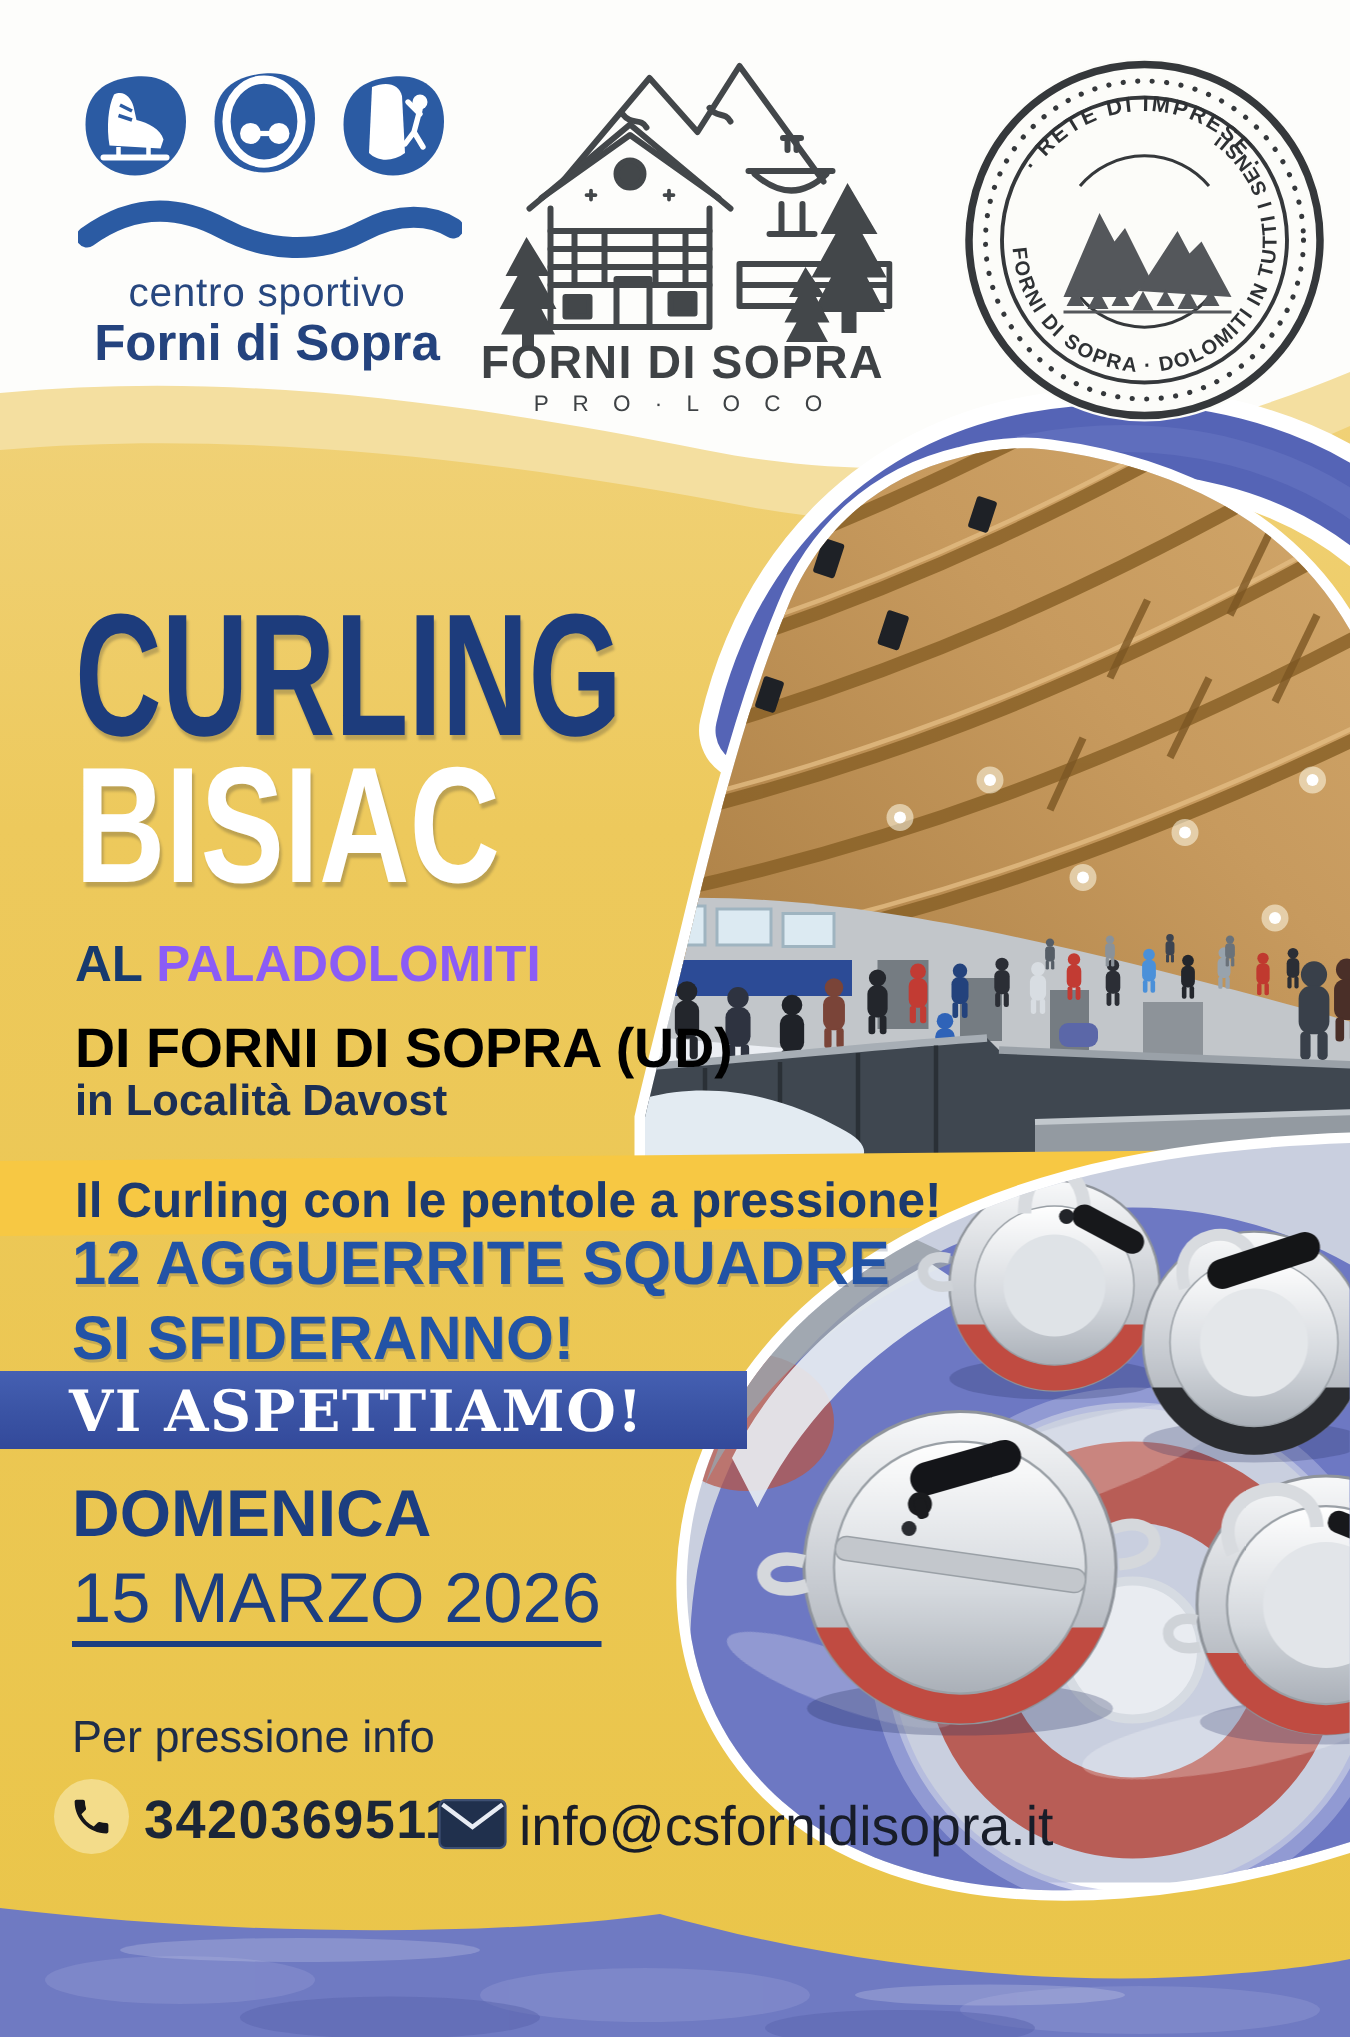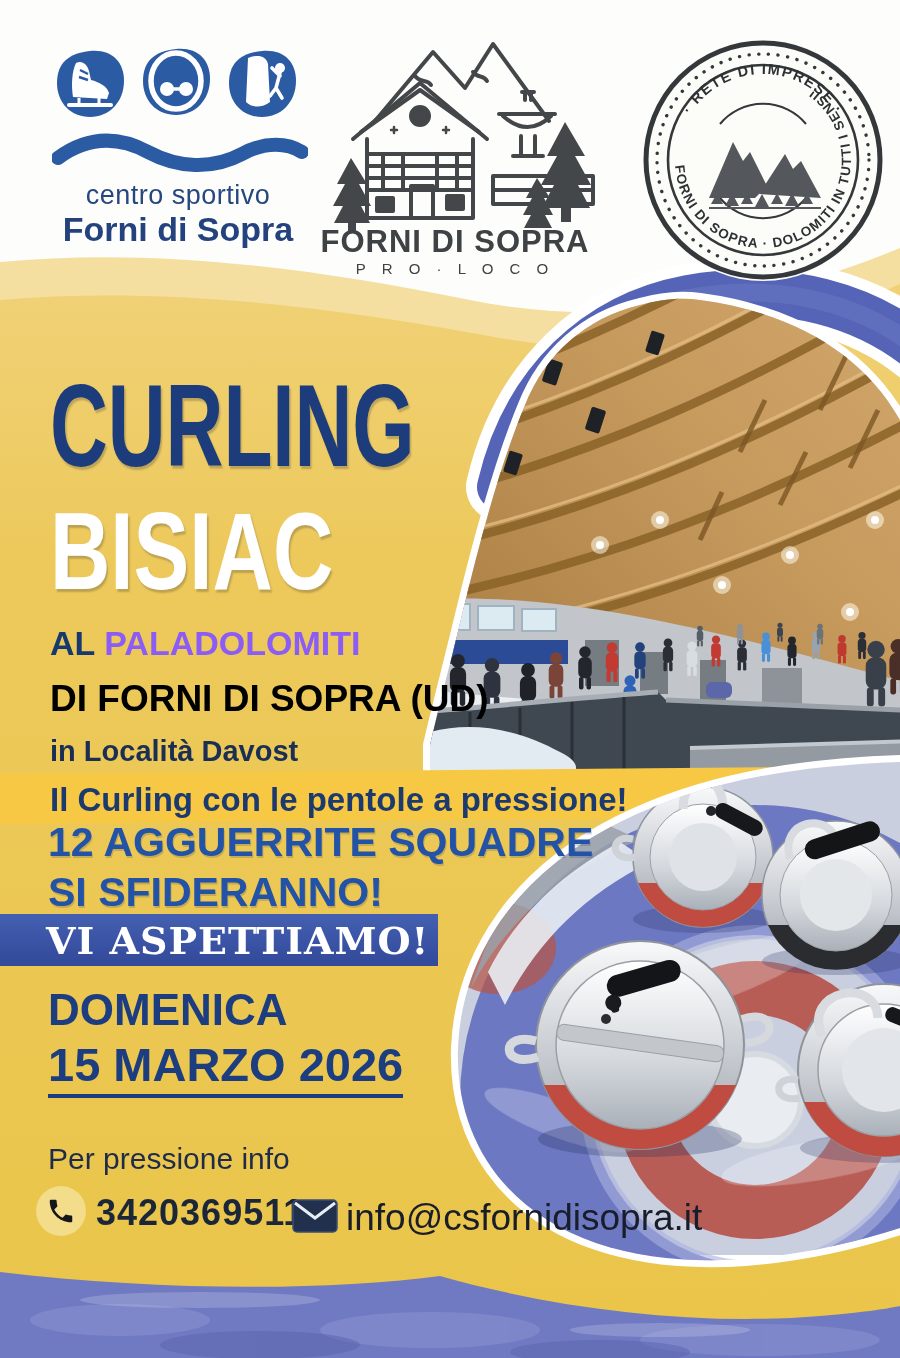--- a/index.html
+++ b/index.html
@@ -10,43 +10,43 @@
   
   .cs-text{left:40px;top:180px;width:276px;text-align:center;line-height:1.12;}
   .cs-line1{font-size:27px;color:#27477f;letter-spacing:.5px;}
   .cs-line2{font-size:34px;font-weight:700;color:#24437e;}
   
   .title-line{left:50px;white-space:nowrap;font-weight:700;line-height:1;
               text-shadow:2px 3px 2px rgba(20,25,40,.22);}
   .title-line>span{display:inline-block;transform-origin:left top;}
   .t1{top:320px;font-size:95px;color:#1d3c7c;}
   .t1>span{transform:scaleX(.67);}
-  .t2{top:368px;font-size:116px;color:#1d3c7c;}
+  .t2{top:392px;font-size:116px;color:#1d3c7c;}
   .t2>span{transform:scaleX(.69);}
   .t3{top:496px;font-size:110px;color:#ffffff;}
   .t3>span{transform:scaleX(.76);}
   
   .venue{left:50px;top:626px;line-height:1;}
   .venue-l1{font-size:34px;font-weight:700;color:#173a6e;}
   .venue-l1 .teal{color:#8b5cf6;}
   .venue-l2{margin-top:20px;font-size:37px;font-weight:700;color:#000000;}
-  .venue-l3{margin-top:20px;font-size:29px;font-weight:700;color:#1b2f55;}
+  .venue-l3{margin-top:3px;font-size:29px;font-weight:700;color:#1b2f55;}
   
   .tagline{left:50px;top:781px;font-size:33px;font-weight:700;color:#1c3a6e;white-space:nowrap;}
   .teams{left:48px;top:822px;line-height:1;}
   .teams div{font-size:41px;font-weight:700;color:#2253a6;text-shadow:1px 2px 0 rgba(20,40,80,.18);}
   .teams div+div{margin-top:9px;}
-  .banner-band{left:0;top:914px;width:438px;height:52px;
+  .banner-band{left:0;top:914px;width:498px;height:52px;
                background:linear-gradient(180deg,#4560b2 0%,#3a53a4 55%,#33499a 100%);}
   .banner-text{left:46px;top:4px;font-family:"DejaVu Serif",serif;font-weight:700;
                font-size:38px;color:#fff;letter-spacing:1px;white-space:nowrap;}
   
   .sched{left:48px;top:988px;line-height:1;color:#1c3e80;}
   .sched-day{font-size:44px;font-weight:700;}
-  .sched-date{display:inline-block;margin-top:9px;font-size:47px;font-weight:700;
+  .sched-date{display:inline-block;margin-top:9px;font-size:47px;font-weight:400;
               padding-bottom:6px;border-bottom:4px solid #1c3e80;}
   .sched-time{display:inline-block;margin-top:14px;font-size:40px;font-weight:700;
               padding-bottom:7px;border-bottom:4px solid #1c3e80;}
   
   .contact-label{left:48px;top:1142px;font-size:30px;color:#1e2c49;}
   .phone-circle{left:36px;top:1186px;width:50px;height:50px;border-radius:50%;
                 background:rgba(250,238,190,.55);}
   .phone-ico{left:46px;top:1196px;}
   .phone-num{left:96px;top:1192px;font-size:36px;font-weight:700;color:#1b2638;
              letter-spacing:1px;text-decoration:none;}

